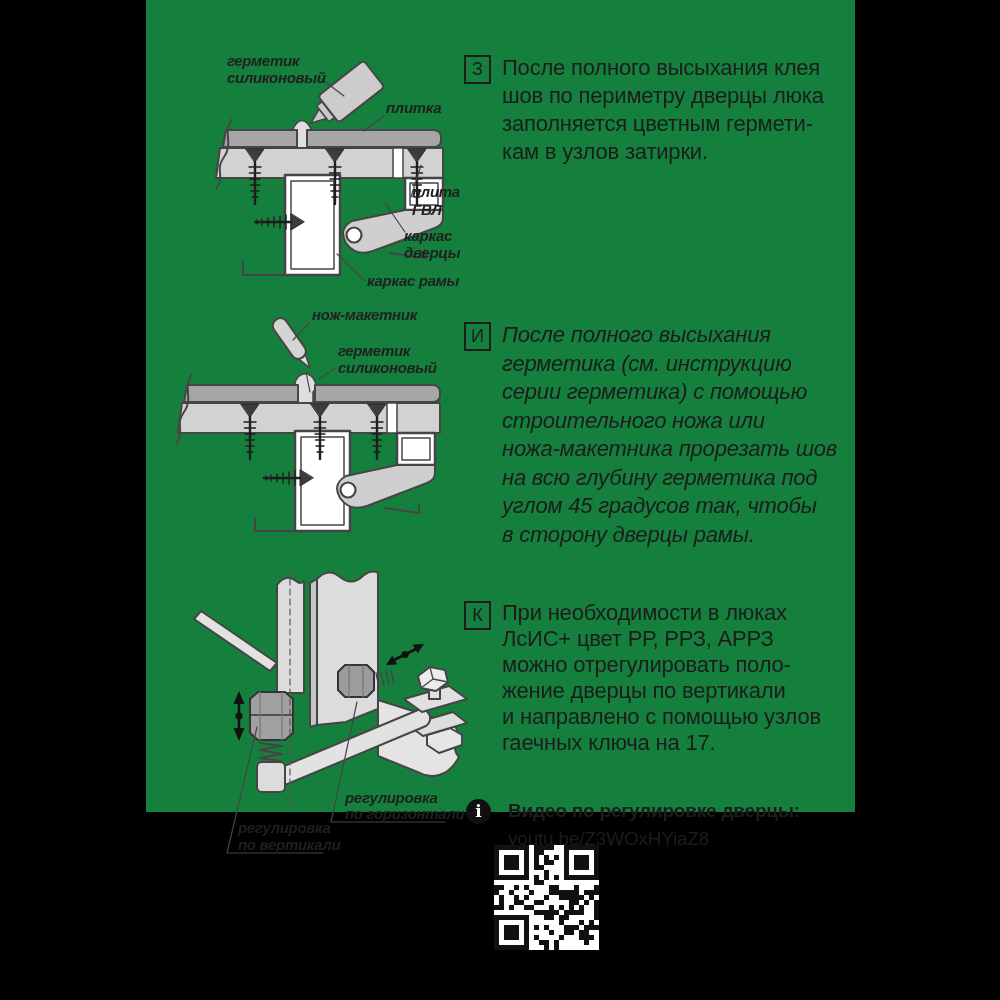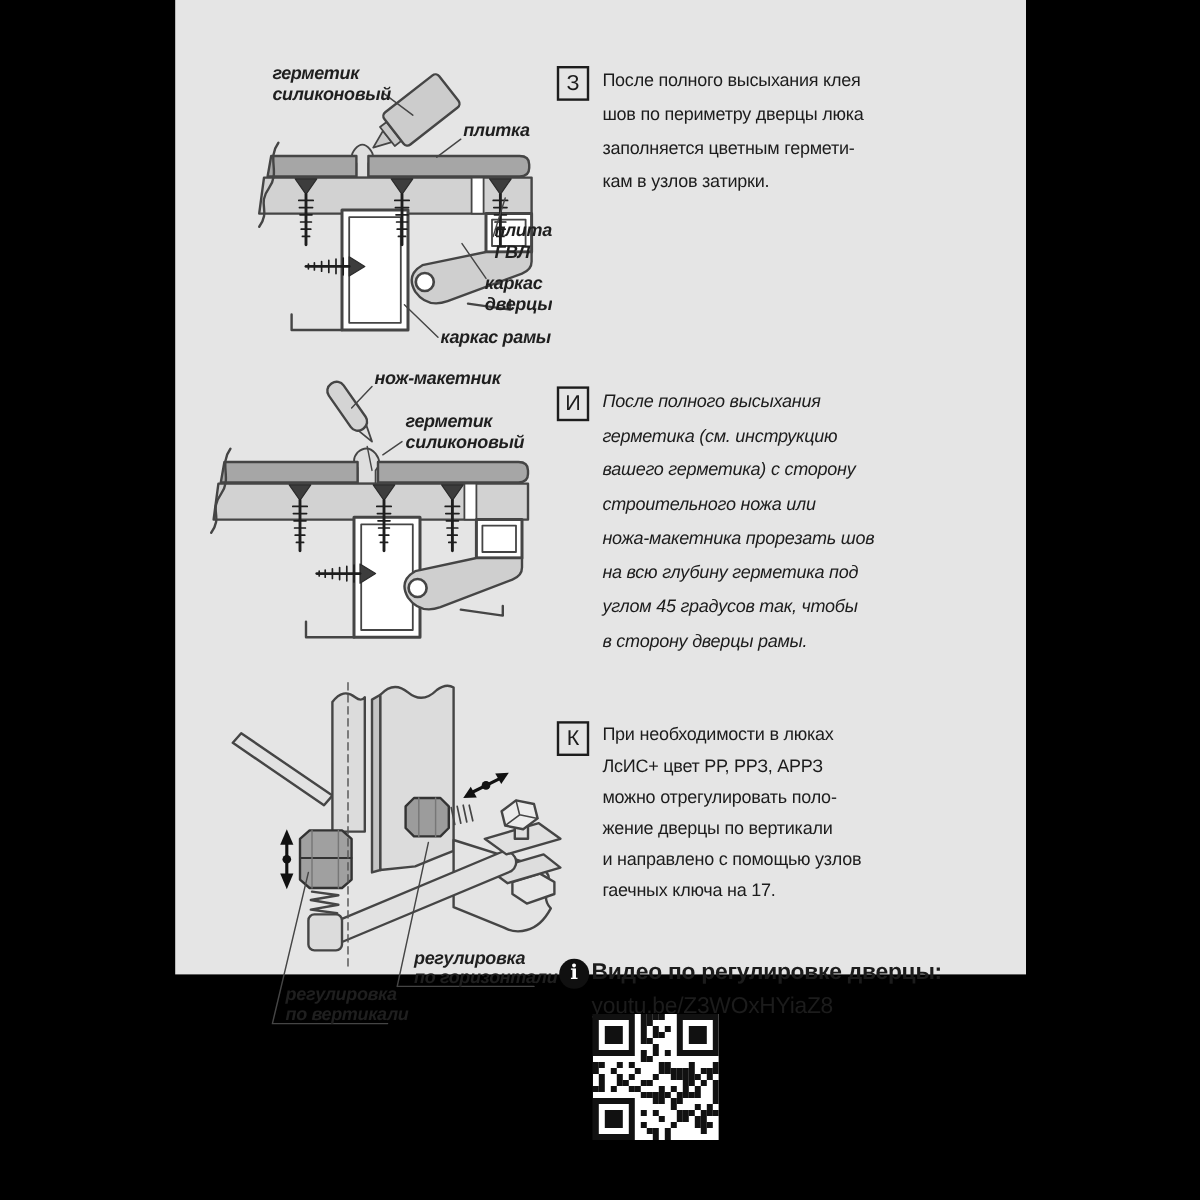--- a/index.html
+++ b/index.html
@@ -1,37 +1,37 @@
 <!DOCTYPE html>
 <html><head>
 <meta charset="utf-8">
 <style>
   html,body{margin:0;padding:0;}
   body{
     width:1000px;height:1000px;position:relative;background:#000;
     font-family:"Liberation Sans",sans-serif;overflow:hidden;
   }
   .page{
-    position:absolute;left:146px;top:0;width:709px;height:812px;background:#e5e5e5;
+    position:absolute;left:146px;top:0;width:709px;height:812px;background:#15803d;
   }
   .section{position:absolute;left:318px;display:flex;align-items:flex-start;}
   .marker{
     width:23px;height:25px;border:2px solid #1d1d1d;flex:0 0 auto;margin-top:1px;
     text-align:center;font-size:18px;line-height:25px;color:#1d1d1d;
   }
-  .lines{margin-left:11px;font-size:15px;color:#1c1c1c;letter-spacing:-0.2px;white-space:nowrap;}
+  .lines{margin-left:11px;font-size:22px;color:#1c1c1c;letter-spacing:-0.2px;white-space:nowrap;}
   #sec0 .lines{line-height:28px;}
   #sec1 .lines{line-height:28.5px;font-style:italic;}
   #sec2 .lines{line-height:26px;}
   .video{position:absolute;left:320px;top:797px;display:flex;align-items:flex-start;}
   .info-icon{
     width:25px;height:25px;border-radius:50%;background:#101010;color:#fff;flex:0 0 auto;
     font:bold 17px "DejaVu Serif",serif;text-align:center;line-height:24px;margin-top:2px;
   }
-  .vtext{margin-left:2px;font-size:19px;color:#1c1c1c;line-height:28px;letter-spacing:-0.2px;}
+  .vtext{margin-left:17px;font-size:19px;color:#1c1c1c;line-height:28px;letter-spacing:-0.2px;}
   .vlabel{font-weight:bold;}
   svg.diag{position:absolute;}
   #d1{left:34px;top:45px;}
   #d2{left:24px;top:308px;}
   #d3{left:0px;top:563px;}
   #qr{position:absolute;left:348px;top:845px;}
   text.lbl{font-family:"Liberation Sans",sans-serif;font-style:italic;font-weight:bold;
     font-size:15px;fill:#1f1f1f;letter-spacing:-0.3px;}
 </style>
 </head>
@@ -242,21 +242,21 @@
         <div>заполняется цветным гермети-</div>
         <div>кам в узлов затирки.</div>
       </div>
   </div>
 
   <div class="section" id="sec1" style="top:321px">
     <div class="marker">И</div>
     <div class="lines">
         <div>После полного высыхания</div>
         <div>герметика (см. инструкцию</div>
-        <div>вашего герметика) с сторону</div>
+        <div>серии герметика) с помощью</div>
         <div>строительного ножа или</div>
         <div>ножа-макетника прорезать шов</div>
         <div>на всю глубину герметика под</div>
         <div>углом 45 градусов так, чтобы</div>
         <div>в сторону дверцы рамы.</div>
       </div>
   </div>
 
   <div class="section" id="sec2" style="top:600px">
     <div class="marker">К</div>

